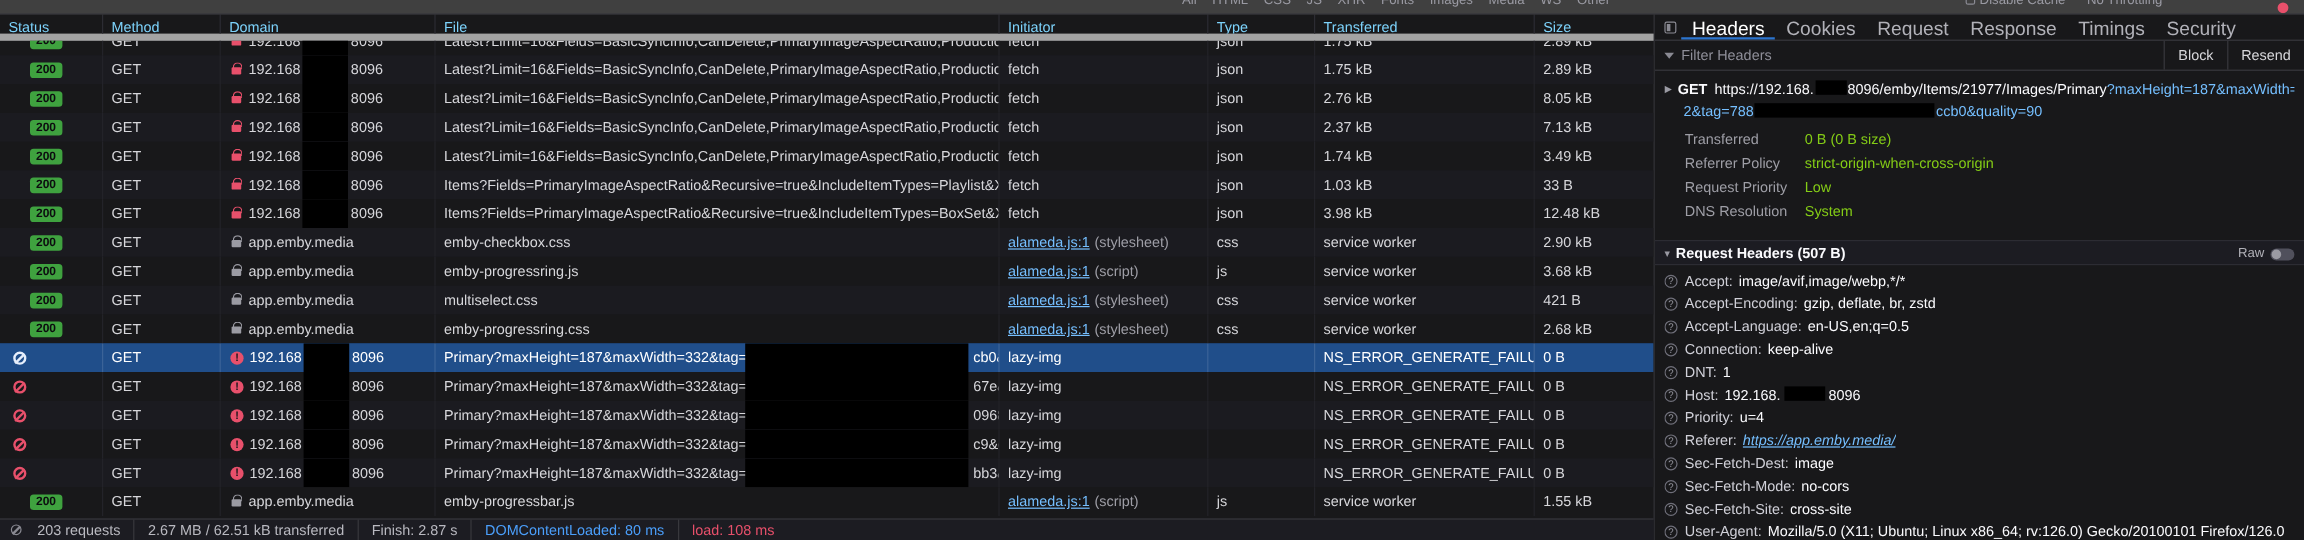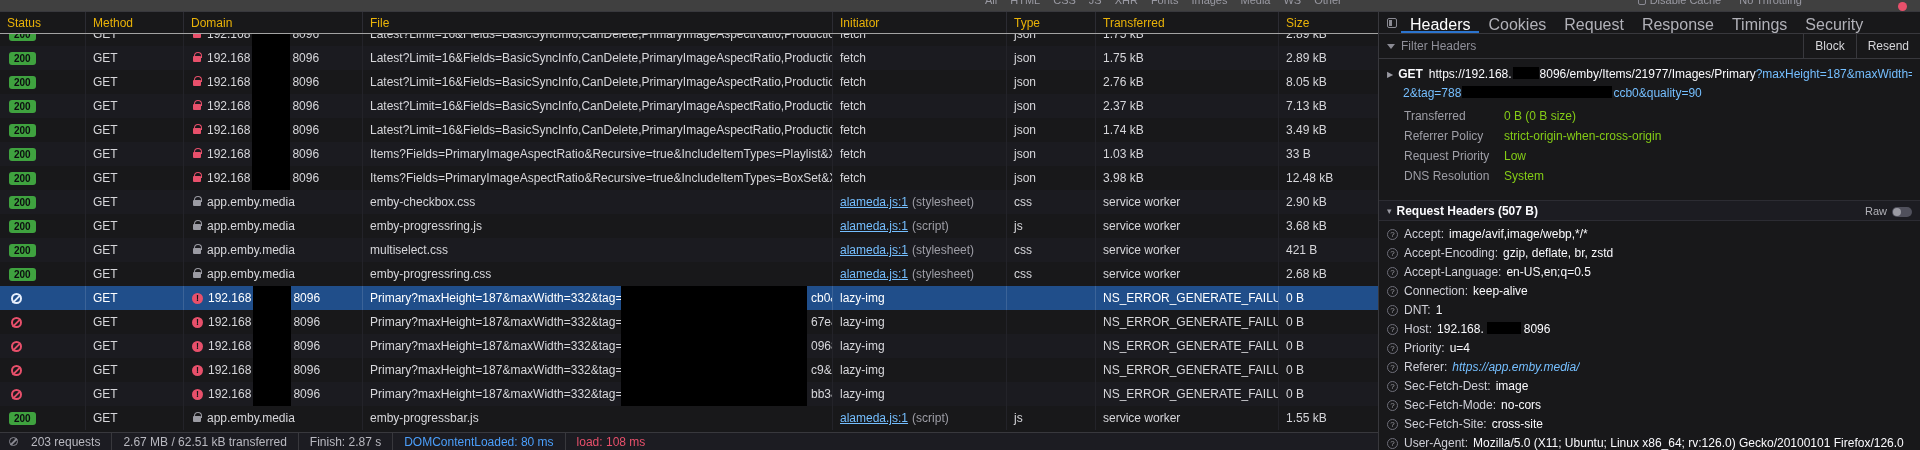--- a/index.html
+++ b/index.html
@@ -11,32 +11,32 @@
   .topstrip{height:12px;flex:none;background:#404040;border-bottom:1px solid #38383d;position:relative;overflow:hidden;color:#9a9aa3}
   .chips{position:absolute;left:985px;top:-6px;display:flex;gap:13px;font-size:11px;white-space:nowrap}
   .tsright{position:absolute;right:118px;top:-6px;display:flex;gap:18px;font-size:11px;align-items:center;white-space:nowrap}
   .cbox{width:8px;height:8px;border:1px solid #8a8a93;border-radius:2px;display:inline-block;margin-right:4px;vertical-align:-1px}
   .recdot{position:absolute;right:13px;top:2px;width:9px;height:9px;border-radius:50%;background:var(--danger,#e8506b)}
 
   .main{flex:1;display:flex;min-height:0}
   .left{width:1379px;flex:none;display:flex;flex-direction:column;border-right:1px solid #38383d;min-height:0;background:#18181a}
 
   
-  .thead{height:22px;flex:none;display:flex;border-bottom:1px solid #a3a3a3;color:#eab308}
+  .thead{height:22px;flex:none;display:flex;border-bottom:6px solid #a3a3a3;color:#7dd3fc}
   .th{padding:4px 4px 0 7px;border-right:1px solid #2c2c33;overflow:hidden;white-space:nowrap}
   .th:last-child{border-right:none}
   .rows{flex:1;overflow:hidden}
   .row{height:24px;display:flex}
   .row.partial{margin-top:-12px}
   .row.alt{background:#1b1b20}
   .row.sel{background:var(--selection,#204e8a);color:#fff}
   .cell{height:100%;display:flex;align-items:center;padding:0 4px 0 7px;border-right:1px solid #232329;overflow:hidden;white-space:nowrap;position:relative}
   .row.sel .cell{border-right-color:rgba(255,255,255,.12)}
   .c0{width:86px}.c1{width:98px}.c2{width:179px}.c3{width:470px}.c4{width:174px}.c5{width:89px}.c6{width:183px}.c7{width:99px;border-right:none}
-  .badge{background:var(--status-ok,#3fa23f);color:#0c0c0f;font-weight:700;font-size:10px;line-height:13px;padding:0 5px;border-radius:3px;margin-left:2px;flex:none}
+  .badge{background:var(--status-ok,#3fa23f);color:#0c0c0f;font-weight:700;font-size:10px;line-height:13px;padding:0 5px;border-radius:3px;margin-left:18px;flex:none}
   .ic-blocked{width:11px;height:11px;flex:none;border:2px solid var(--danger,#e8506b);border-radius:50%;position:relative;margin-left:4px}
   .ic-blocked::after{content:"";position:absolute;left:-2px;top:3.5px;width:11px;height:2px;background:var(--danger,#e8506b);transform:rotate(-45deg)}
   .row.sel .ic-blocked{border-color:#e6eefb}
   .row.sel .ic-blocked::after{background:#e6eefb}
   .ic-lock{width:8px;height:6px;flex:none;background:#9b9ba3;border-radius:1px;position:relative;margin:2px 6px 0 2px}
   .ic-lock::before{content:"";position:absolute;top:-4px;left:1px;width:6px;height:5px;border:1.5px solid #9b9ba3;border-bottom:none;border-radius:4px 4px 0 0}
   .ic-lock.pink{background:var(--danger,#e8506b)}
   .ic-lock.pink::before{border-color:var(--danger,#e8506b)}
   .ic-warn{width:11px;height:11px;flex:none;border-radius:50%;background:var(--danger,#e8506b);color:#16161a;font-size:9px;font-weight:700;display:flex;align-items:center;justify-content:center;margin:0 5px 0 1px}
   .redact{background:#000;display:inline-block}
@@ -77,21 +77,21 @@
   .secttl{font-weight:700}
   .rawwrap{margin-left:auto;display:flex;align-items:flex-end;color:#b1b1b8;font-size:11px}
   .toggle{width:20px;height:10px;border-radius:6px;background:#50505c;margin-left:5px;position:relative}
   .toggle::after{content:"";position:absolute;left:1px;top:1px;width:8px;height:8px;border-radius:50%;background:#9a9aa3}
   .hlist{padding:4px 0 0 8px;flex:1;overflow:hidden}
   .hrow{display:flex;align-items:flex-start;line-height:19px;white-space:nowrap;overflow:hidden}
   .qicon{width:11px;height:11px;flex:none;border:1px solid #6f6f7a;border-radius:50%;color:#9a9aa3;font-size:8px;line-height:9px;text-align:center;margin:4px 6px 0 0}
   .hname{color:#d0d0d8}
   .hname::after{content:":";margin-right:5px}
   .hval{color:#fbfbfe;overflow:hidden}
-  .hlink{color:var(--link,#75bfff);font-style:italic}
+  .hlink{color:var(--link,#75bfff);text-decoration:underline;font-style:italic}
   .hostred{width:34px;height:12px;vertical-align:-1px;margin:0 3px}
 
   
   .statusbar{height:18px;flex:none;border-top:1px solid #38383d;background:#1c1c22;display:flex;align-items:center;color:#b9b9c0;font-size:12px}
   .sb-icon{width:9px;height:9px;flex:none;border:1.5px solid #8a8a93;border-radius:50%;margin:0 2px 0 9px;position:relative}
   .sb-icon::after{content:"";position:absolute;left:-1.5px;top:2.5px;width:9px;height:1.5px;background:#8a8a93;transform:rotate(-45deg)}
   .sbitem{padding:0 11px;height:100%;display:flex;align-items:center;white-space:nowrap}
   .sbitem.sep{border-left:1px solid #38383d}
   .dcl{color:var(--timing-dcl,#4b9ffb)}
   .loadt{color:var(--timing-load,#e8506b)}

